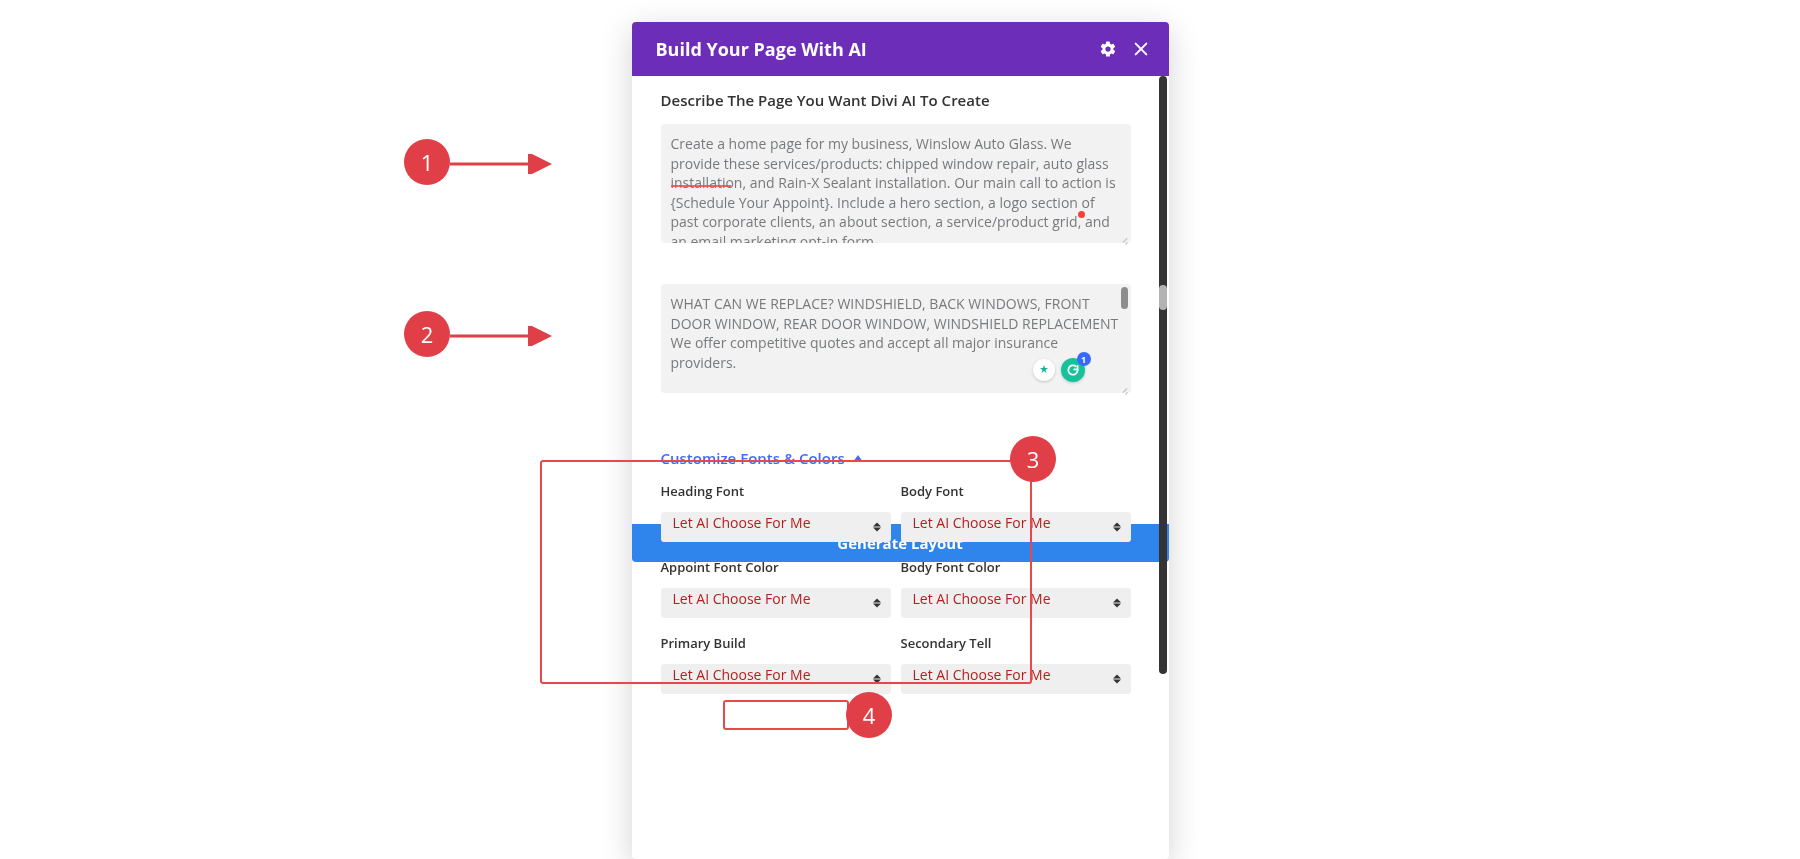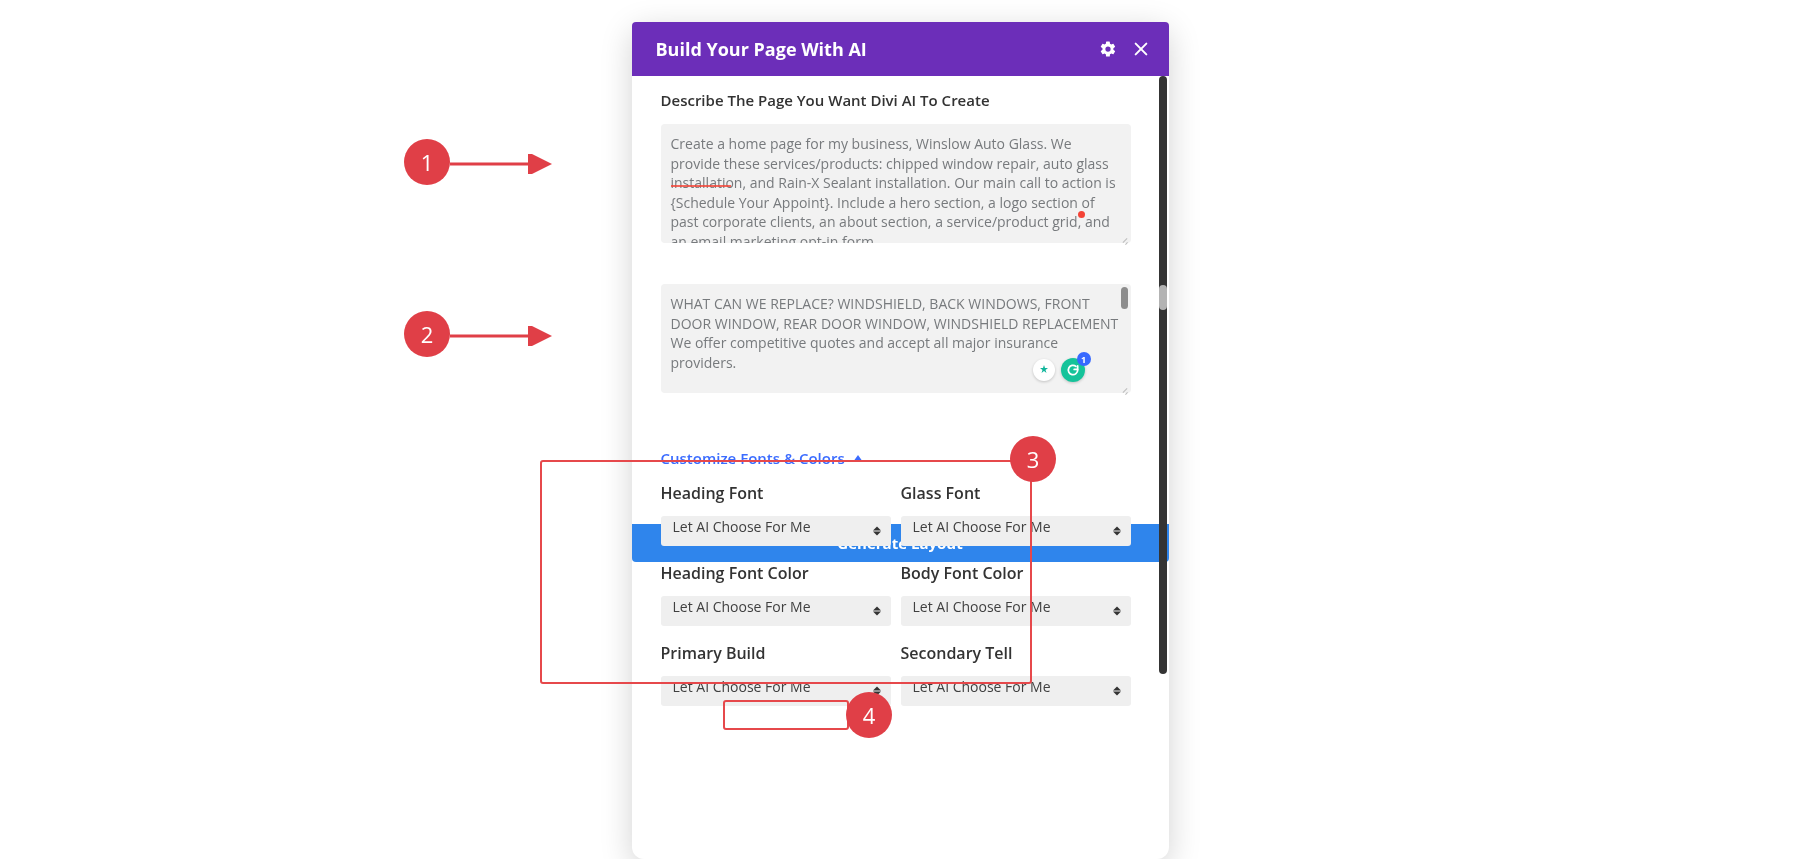--- a/index.html
+++ b/index.html
@@ -15,21 +15,21 @@
       justify-content: center;
       padding-top: 22px;
       width: 1800px;
       height: 859px;
     }
 
     .modal-wrap {
       position: relative;
       width: 537px;
       background: #fff;
-      border-radius: 12px;
+      border-radius: 4px;
       box-shadow: 0 8px 32px rgba(0,0,0,0.18);
       overflow: visible;
     }
 
     .modal-header {
       background: #6c2eb9;
       color: #ffffff;
       display: flex;
       align-items: center;
       justify-content: space-between;
@@ -262,36 +262,36 @@
     }
 
     .font-grid {
       display: grid;
       grid-template-columns: 230px 230px;
       column-gap: 10px;
       row-gap: 0;
     }
 
     .fg-col .field-label {
-      font-size: 16px;
+      font-size: 13px;
       font-weight: 600;
       color: #333333;
       margin-bottom: 12px;
     }
 
     .select-box {
       position: relative;
       background: #efefef;
       height: 30px;
       border-radius: 3px;
       display: flex;
       align-items: center;
       padding: 0 28px 10px 12px;
       font-size: 14px;
-      color: #404040;
+      color: #b91c1c;
       margin-bottom: 16px;
       width: 230px;
     }
 
     .select-chevrons {
       position: absolute;
       right: 10px;
       top: 50%;
       transform: translateY(-50%);
       display: flex;
@@ -419,31 +419,31 @@
         <div class="field-label">Heading Font</div>
         <div class="select-box">
           <span>Let AI Choose For Me</span>
           <span class="select-chevrons">
               <span class="chev up"></span>
               <span class="chev down"></span>
             </span>
         </div>
       </div>
       <div class="fg-col">
-        <div class="field-label">Glass Font</div>
+        <div class="field-label">Body Font</div>
         <div class="select-box">
           <span>Let AI Choose For Me</span>
           <span class="select-chevrons">
               <span class="chev up"></span>
               <span class="chev down"></span>
             </span>
         </div>
       </div>
       <div class="fg-col">
-        <div class="field-label">Heading Font Color</div>
+        <div class="field-label">Appoint Font Color</div>
         <div class="select-box">
           <span>Let AI Choose For Me</span>
           <span class="select-chevrons">
               <span class="chev up"></span>
               <span class="chev down"></span>
             </span>
         </div>
       </div>
       <div class="fg-col">
         <div class="field-label">Body Font Color</div>

